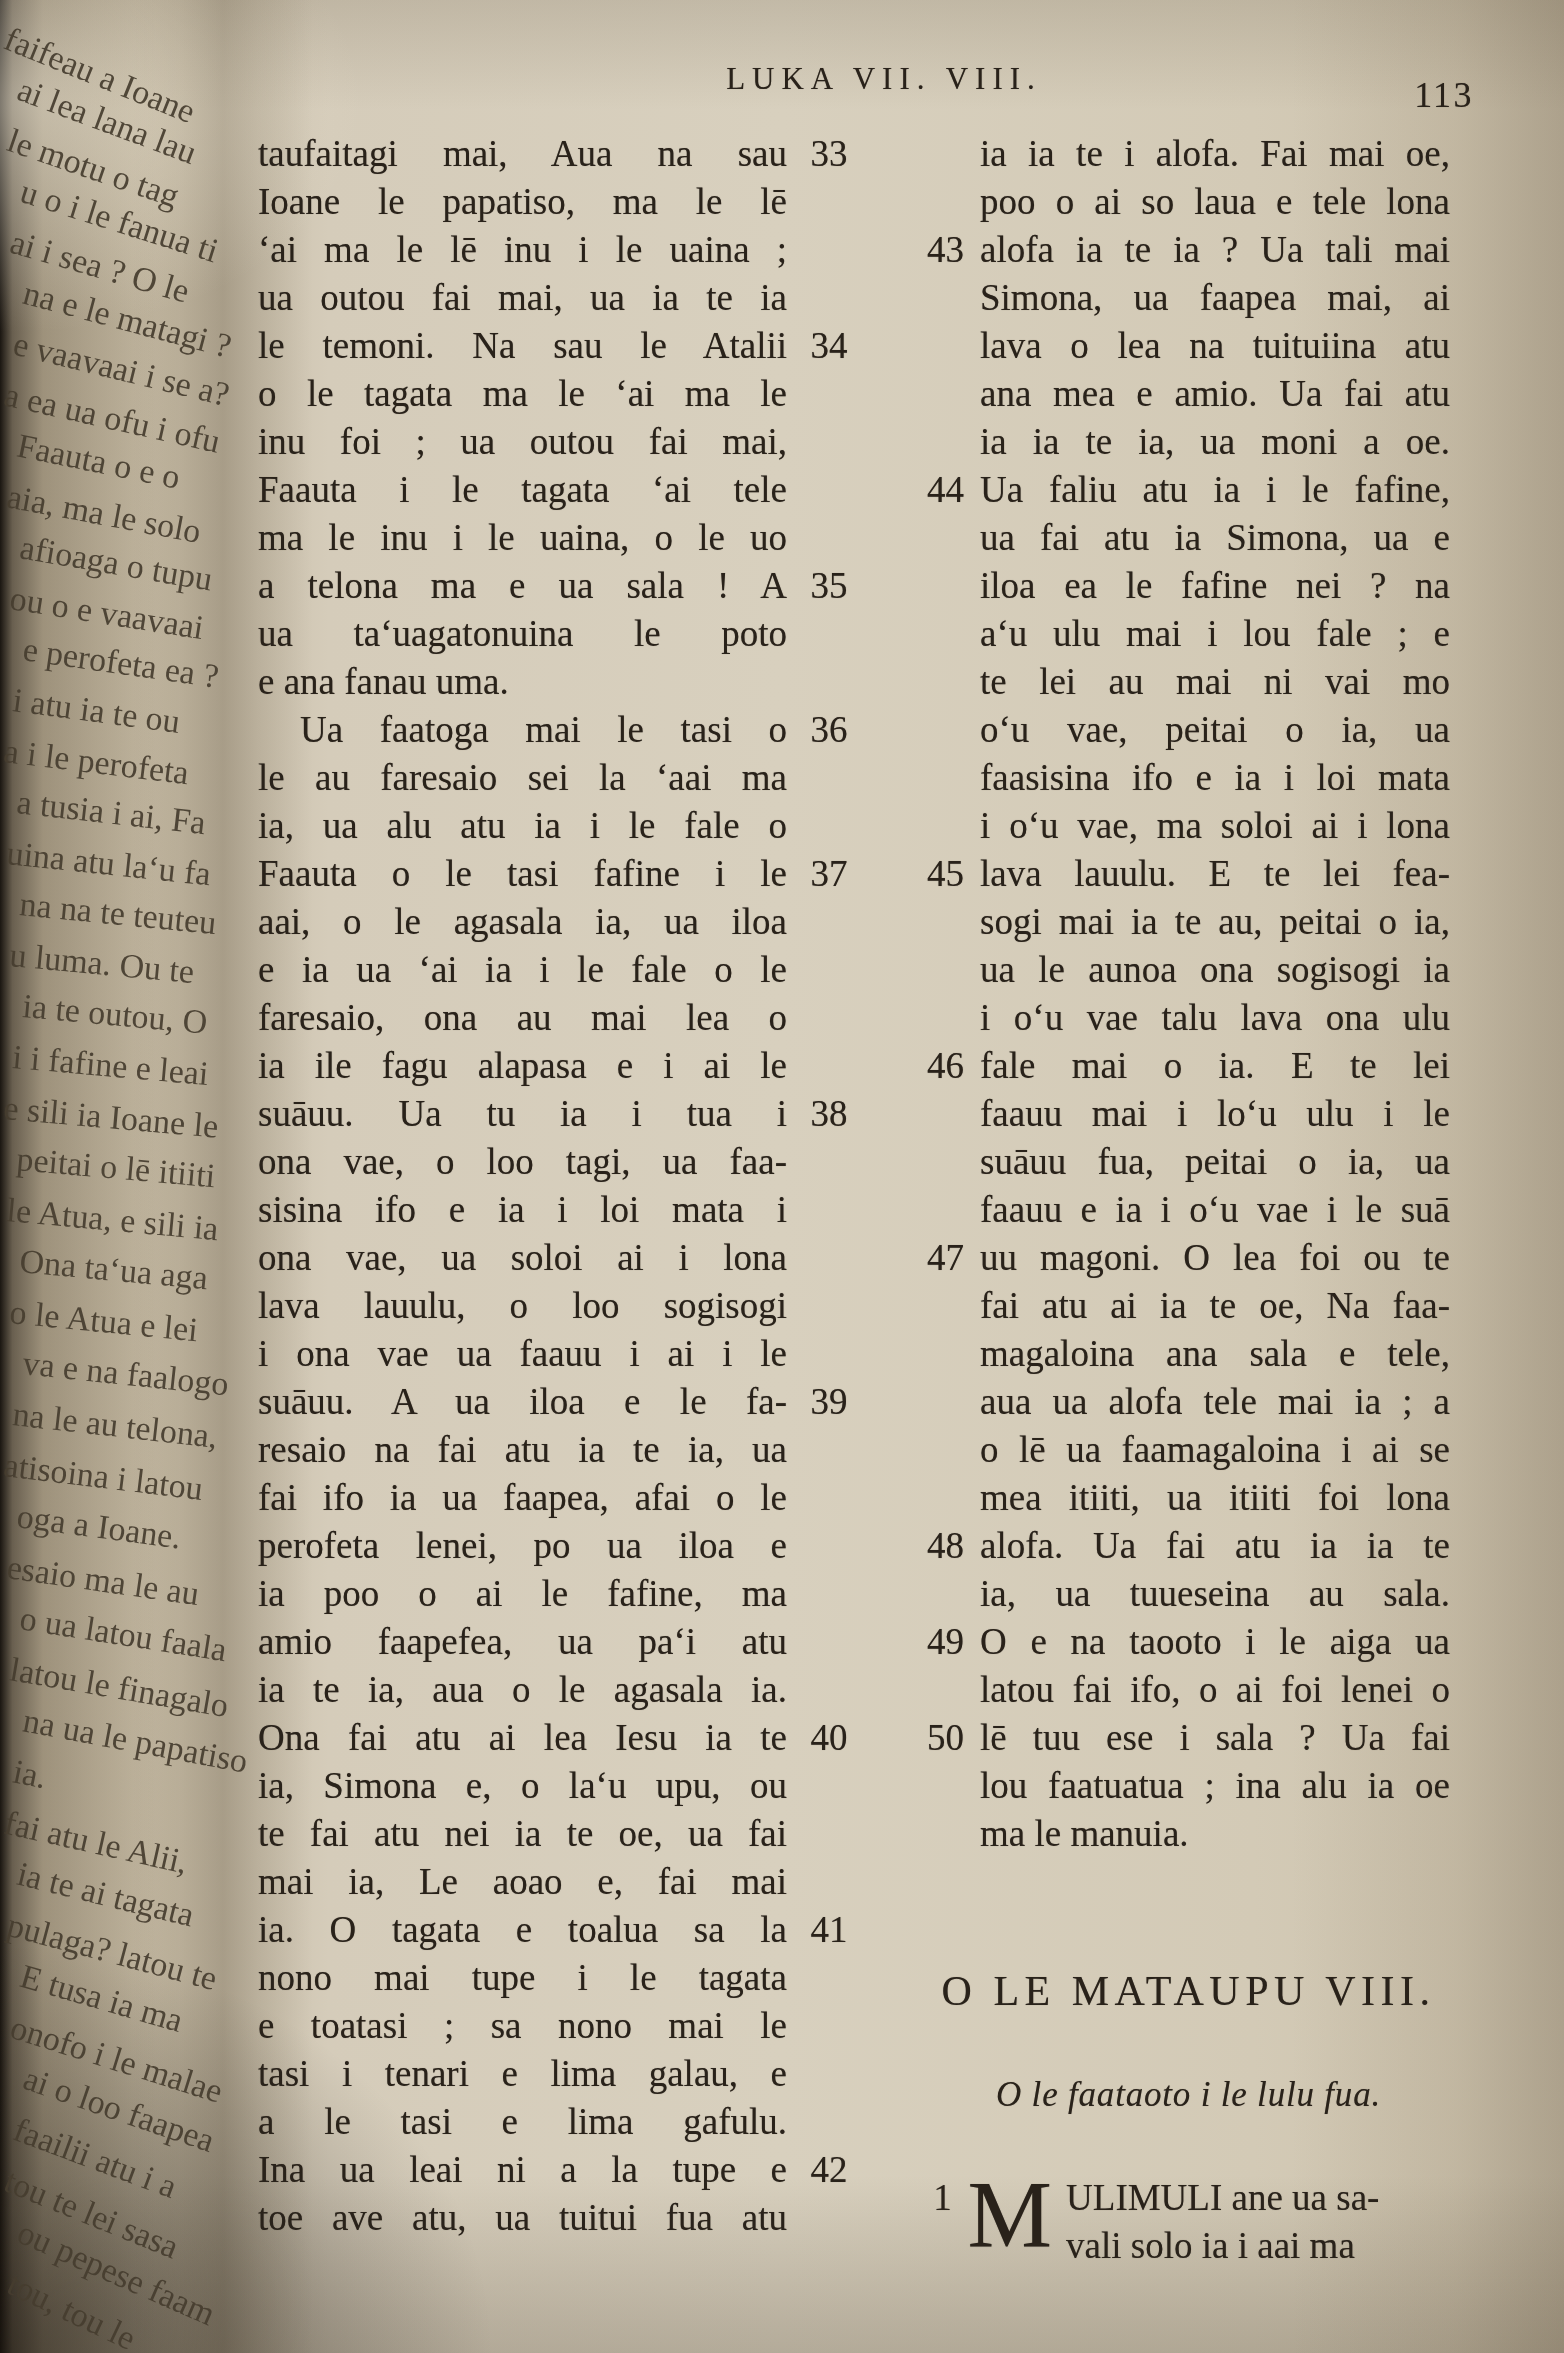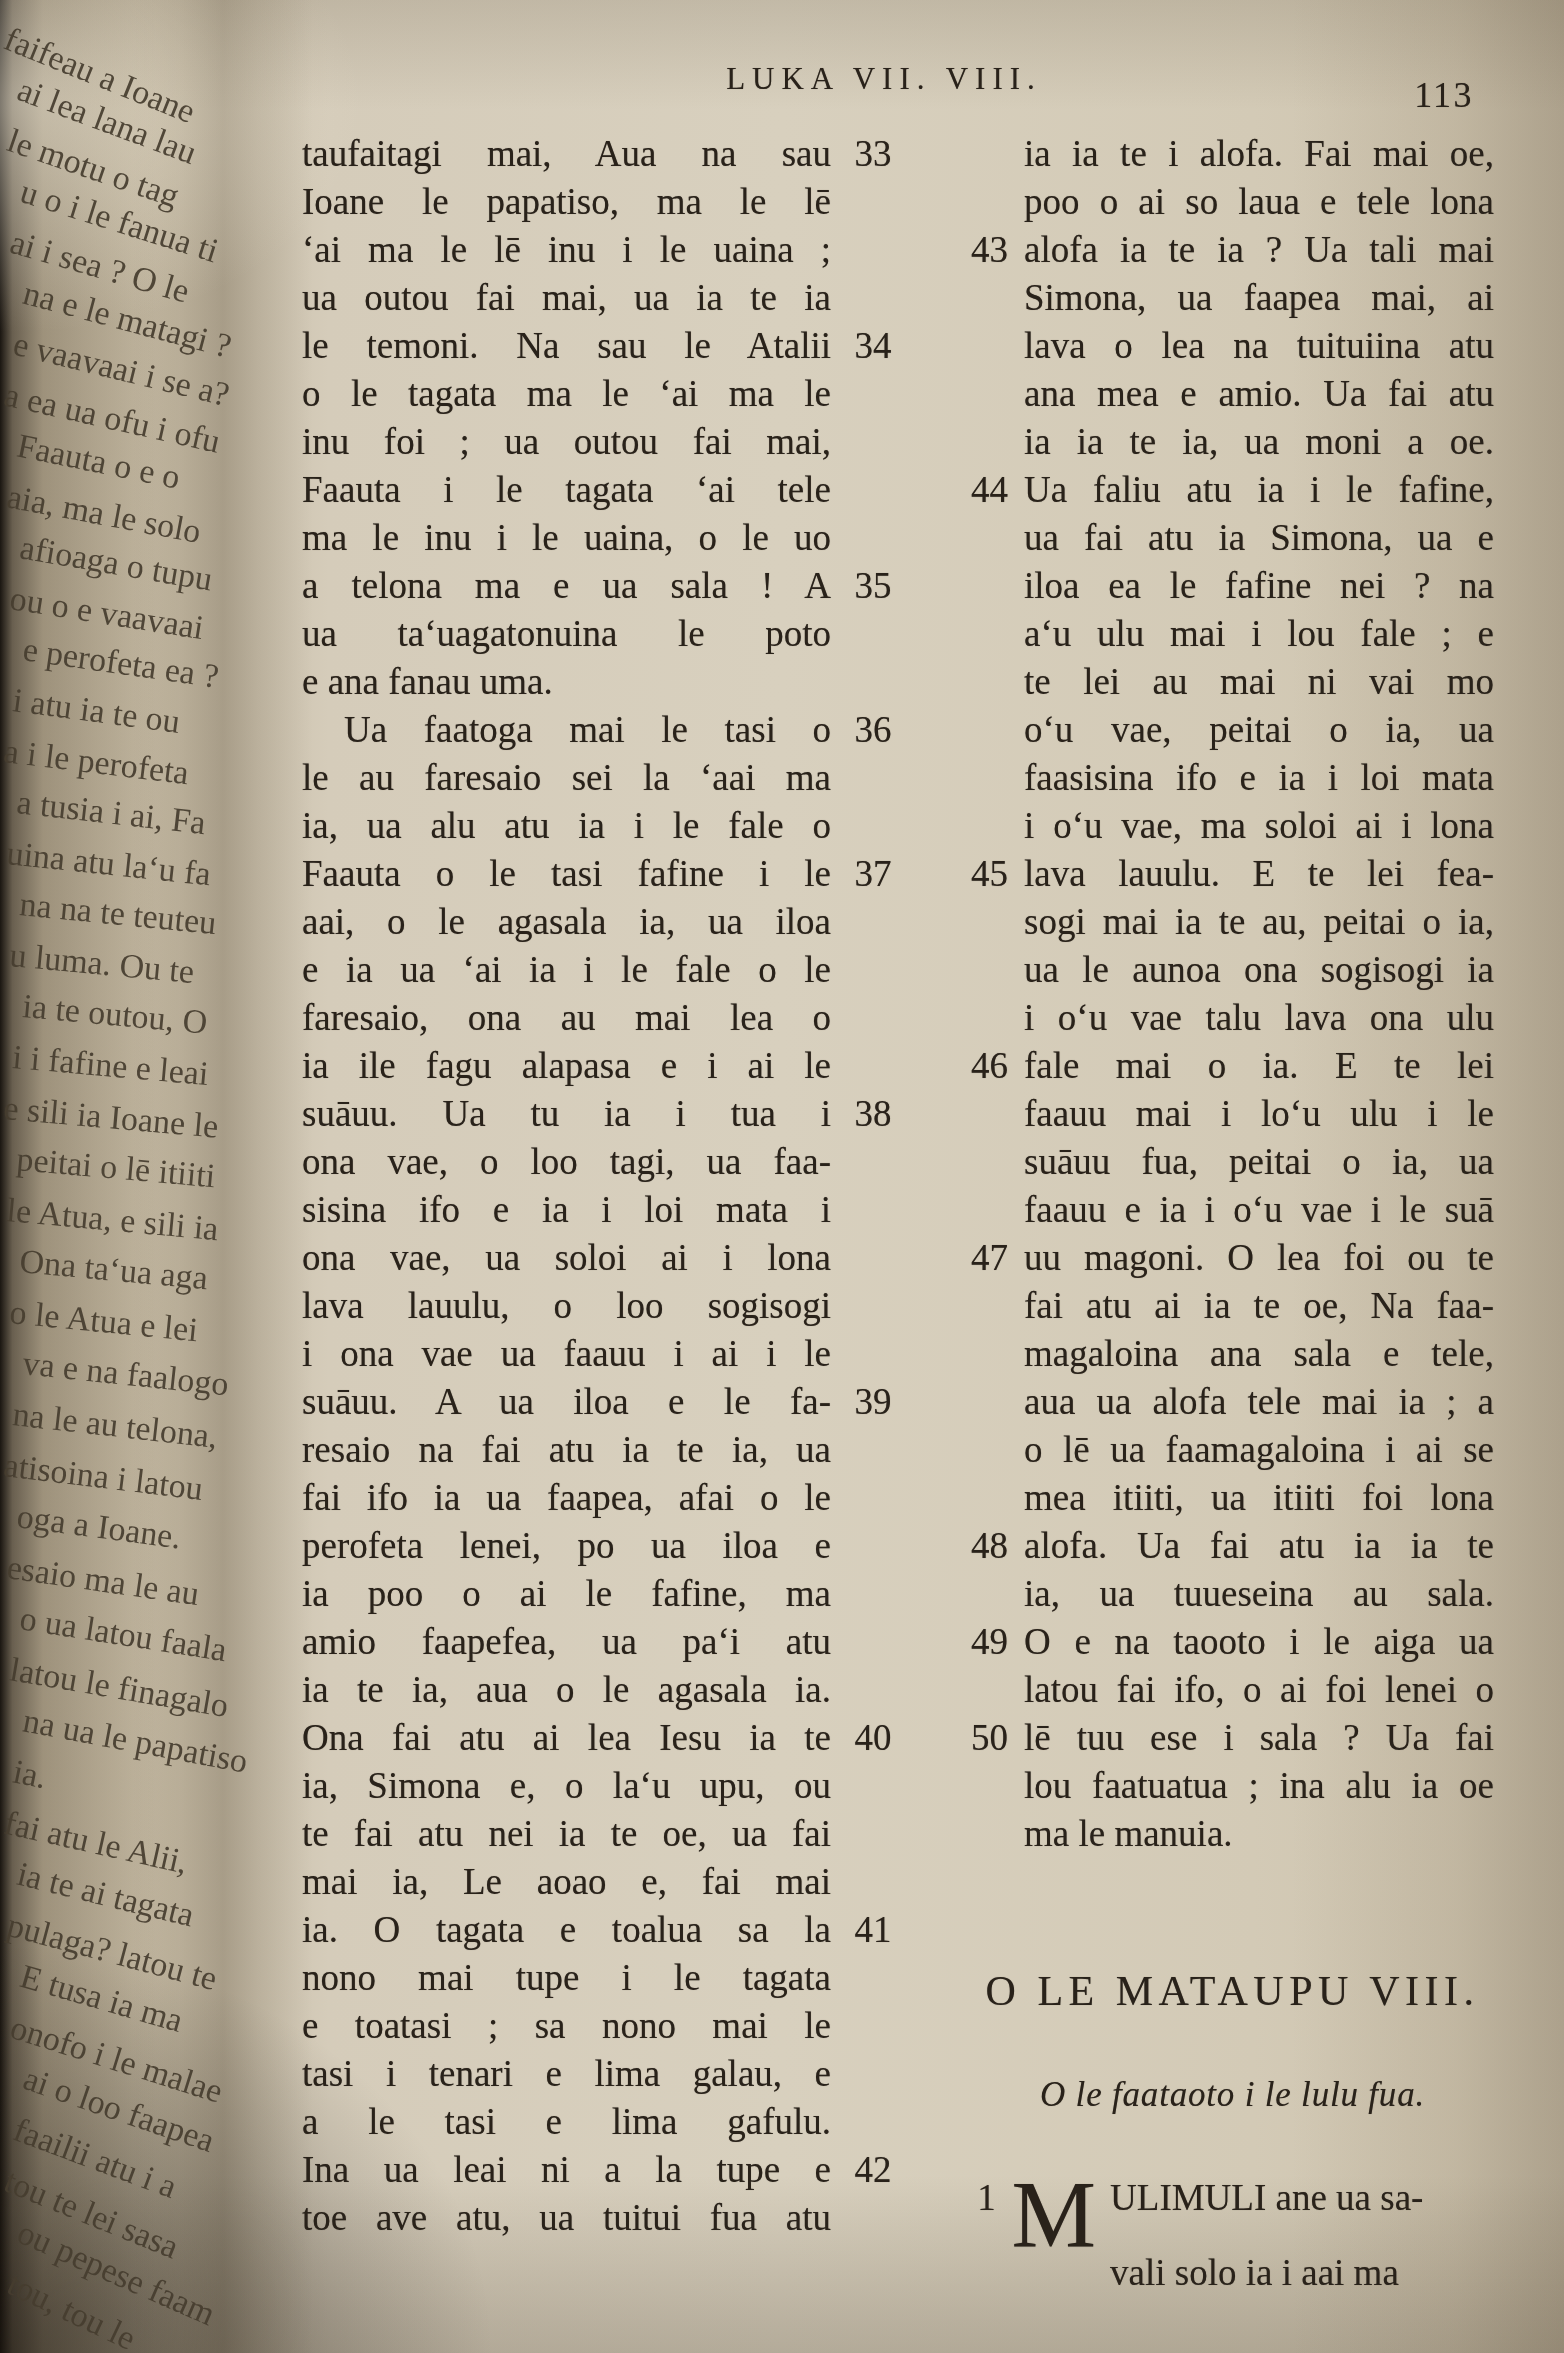--- a/index.html
+++ b/index.html
@@ -29,38 +29,38 @@
   
   .page {
     position:absolute; left:258px; top:55px; width:1236px;
     color:#29221a; font-size:37px; line-height:48px;
     text-shadow:0 0 0.8px rgba(41,34,26,0.45);
   }
   .header-row { position:relative; height:67px; }
   .running-head { position:absolute; left:8px; width:100%; text-align:center; font-size:31px; letter-spacing:7px; }
   .page-number { position:absolute; right:20.3px; top:16px; font-size:36px; letter-spacing:2.3px; }
 
-  .columns { display:flex; margin-top:7.8px;justify-content:flex-end; }
+  .columns { display:flex; margin-top:7.8px; }
   .col-left  { width:607px; flex:0 0 auto; }
   .col-right { width:523px; flex:0 0 auto; margin-left:62px; }
 
   .line { display:flex; }
   .line .t { flex:1 1 auto; text-align:justify; text-align-last:justify; min-width:0; }
   .line .t.end { text-align-last:left; }
   .line .t.ind { text-indent:42px; }
   .col-left  .vnum { flex:0 0 auto; width:78px; padding-left:23.5px; }
   .col-right .vnum { flex:0 0 auto; width:53px; }
 
   .chapter-heading  { margin-top:106px; text-align:center; font-size:42px; line-height:55px; letter-spacing:5.5px; }
   .chapter-subtitle { margin-top:52px;  text-align:center; font-style:italic; font-size:35px; line-height:48px; letter-spacing:0.8px; }
 
   .verse1 { display:flex; margin-top:55px; }
   .v1num   { flex:0 0 auto; width:39px; padding-left:6.3px; }
   .dropcap { flex:0 0 auto; font-size:95px; line-height:83px; margin:0 14px 0 1.6px; }
-  .v1lines { display:flex; flex-direction:column;gap:27px; }
+  .v1lines { display:flex; flex-direction:column; }
   .v1lines .l { display:block; }
 </style>
 </head>
 <body>
 
 <div class="photo">
 
   <div class="fragments" id="fragments">
       <div class="frag" style="transform: rotate(22deg); margin-left: 0px;">faifeau a Ioane</div>
       <div class="frag" style="transform: rotate(20.4deg); margin-left: 12.5px;">ai lea lana lau</div>

